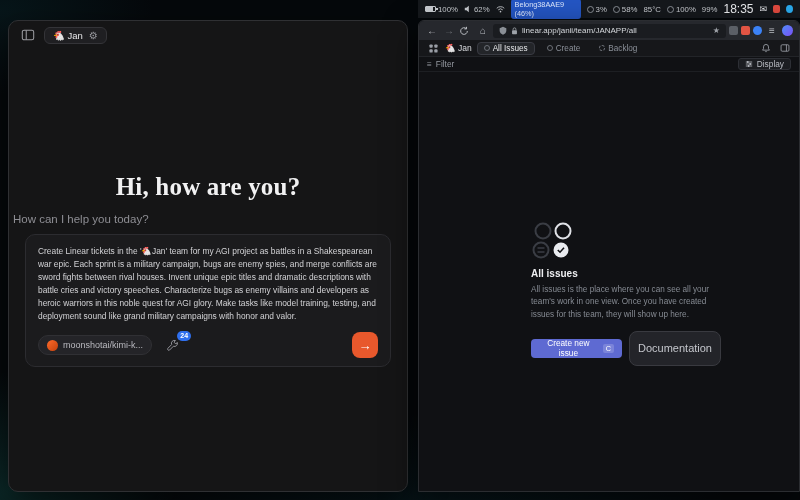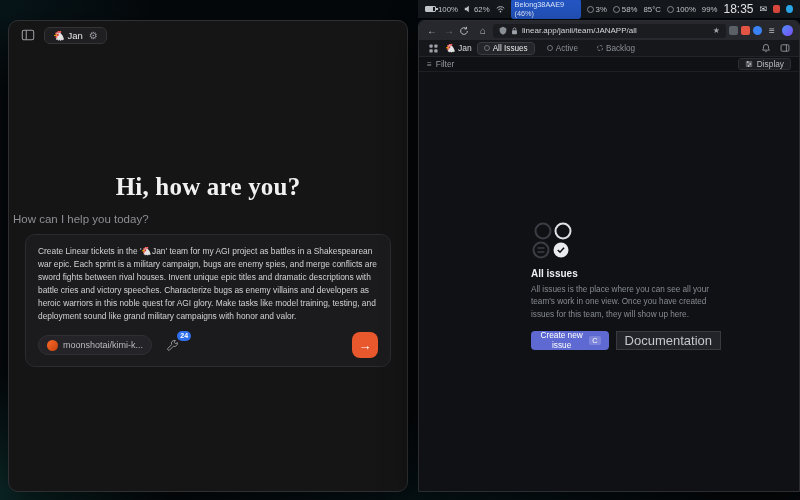--- a/index.html
+++ b/index.html
@@ -132,22 +132,22 @@
   .empty-actions { display:flex; gap:7px; align-items:center; }
   .btn-primary {
     display:flex; align-items:center; gap:5px; background:#5e6ad2; border:none; border-radius:4px;
     color:#fff; font-size:8.3px; height:19px; padding:0 8px; cursor:pointer;justify-content:space-between;
   }
   .btn-primary kbd {
     background:rgba(255,255,255,.18); border-radius:2px; padding:0 3px; font-size:7.3px;
     font-family:"Liberation Sans","DejaVu Sans",sans-serif;
   }
   .btn-secondary {
-    background:#232429; border:1px solid #393a40; border-radius:0; color:#c4c6cc;
-    font-size:13px; height:19px; padding:0 8px; cursor:pointer;
+    background:#232429; border:1px solid #393a40; border-radius:8px; color:#c4c6cc;
+    font-size:11px; height:35px; padding:0 8px; cursor:pointer;
   }
 </style>
 </head>
 <body>
 
 <div class="desktop">
 
   <section class="jan-window">
     <header class="jan-titlebar">
       <button class="icon-btn">
@@ -267,21 +267,21 @@
           <rect x="5.9" y="5.9" width="3.6" height="3.6" rx="1" fill="#9a9ea6"></rect>
         </svg>
       </button>
       <span class="linear-team">🐔 Jan</span>
       <button class="ltab active">
         <span class="tab-ic"></span>
         <span>All Issues</span>
       </button>
       <button class="ltab">
         <span class="tab-ic"></span>
-        <span>Active</span>
+        <span>Create</span>
       </button>
       <button class="ltab">
         <span class="tab-ic dashed"></span>
         <span>Backlog</span>
       </button>
       <span class="flex-sp"></span>
       <button class="icon-btn" style="width:14px;height:14px">
         <svg class="svg" width="10" height="10" viewBox="0 0 14 14">
           <path d="M7 2a3.5 3.5 0 0 0-3.5 3.5V8L2.2 10h9.6L10.5 8V5.5A3.5 3.5 0 0 0 7 2z" fill="none" stroke="#9a9ea6" stroke-width="1.2"></path>
           <path d="M5.8 11.5a1.3 1.3 0 0 0 2.4 0" fill="none" stroke="#9a9ea6" stroke-width="1.2"></path>

